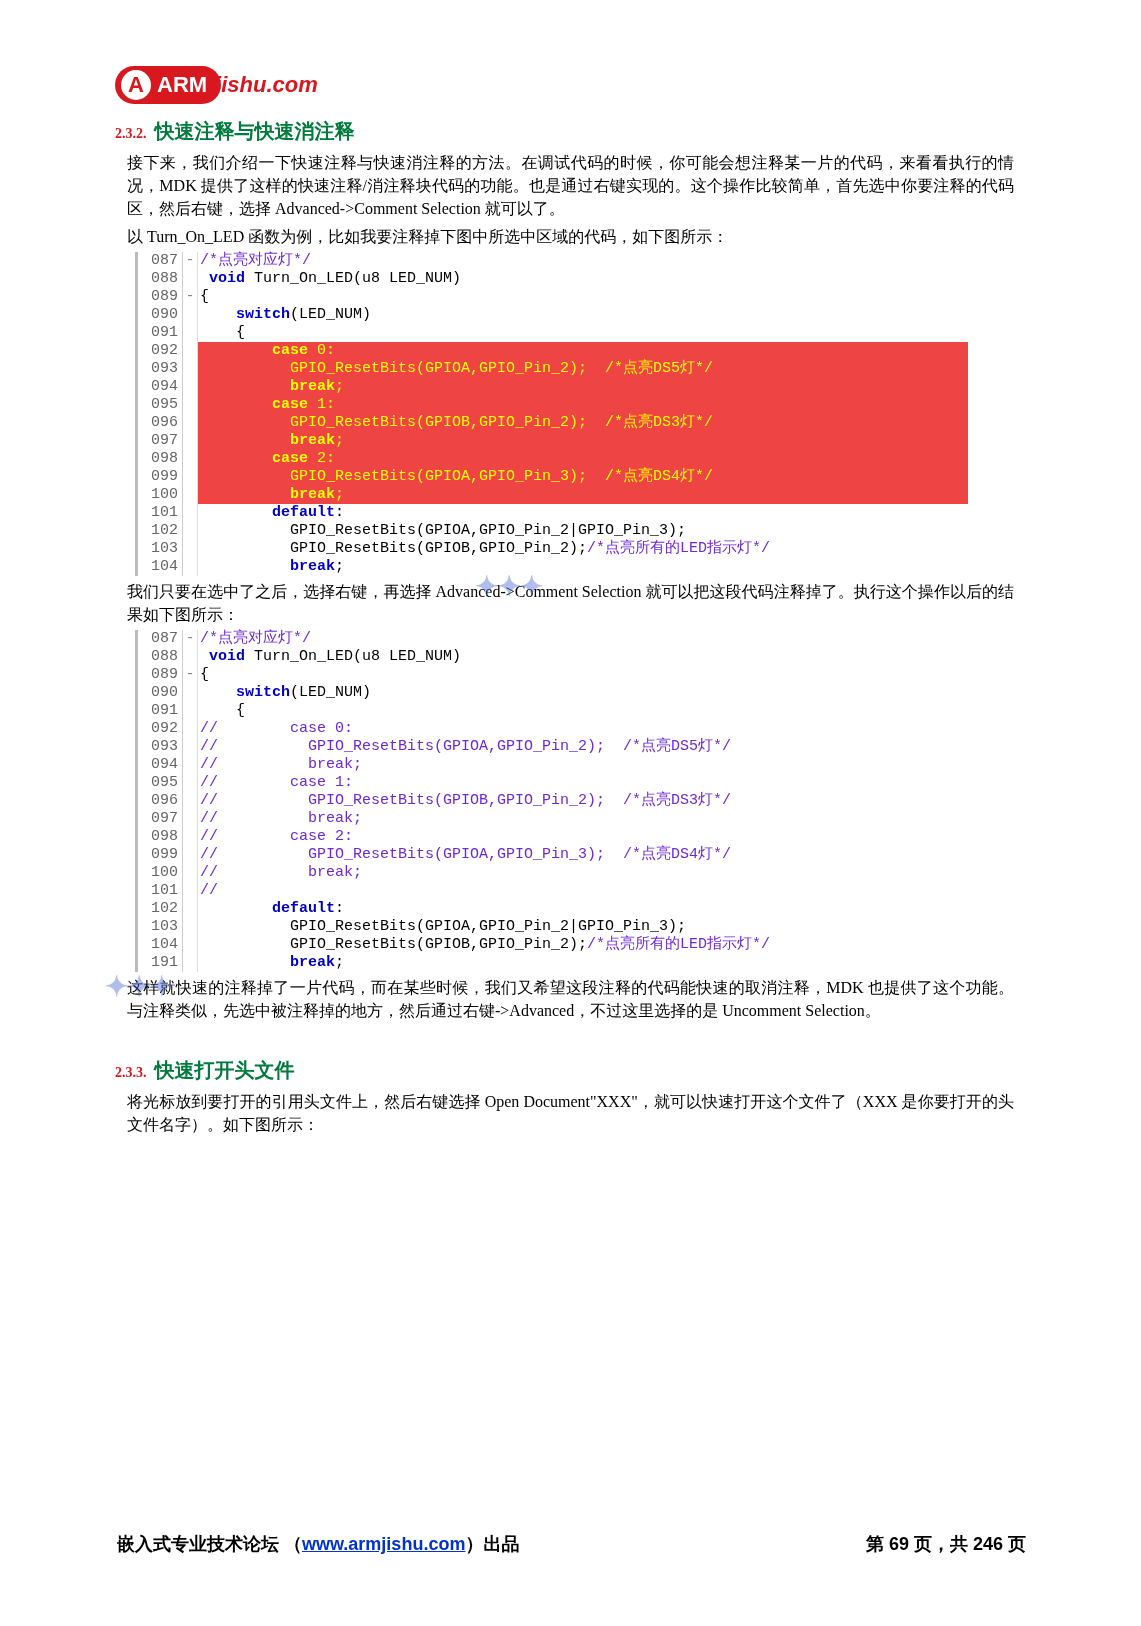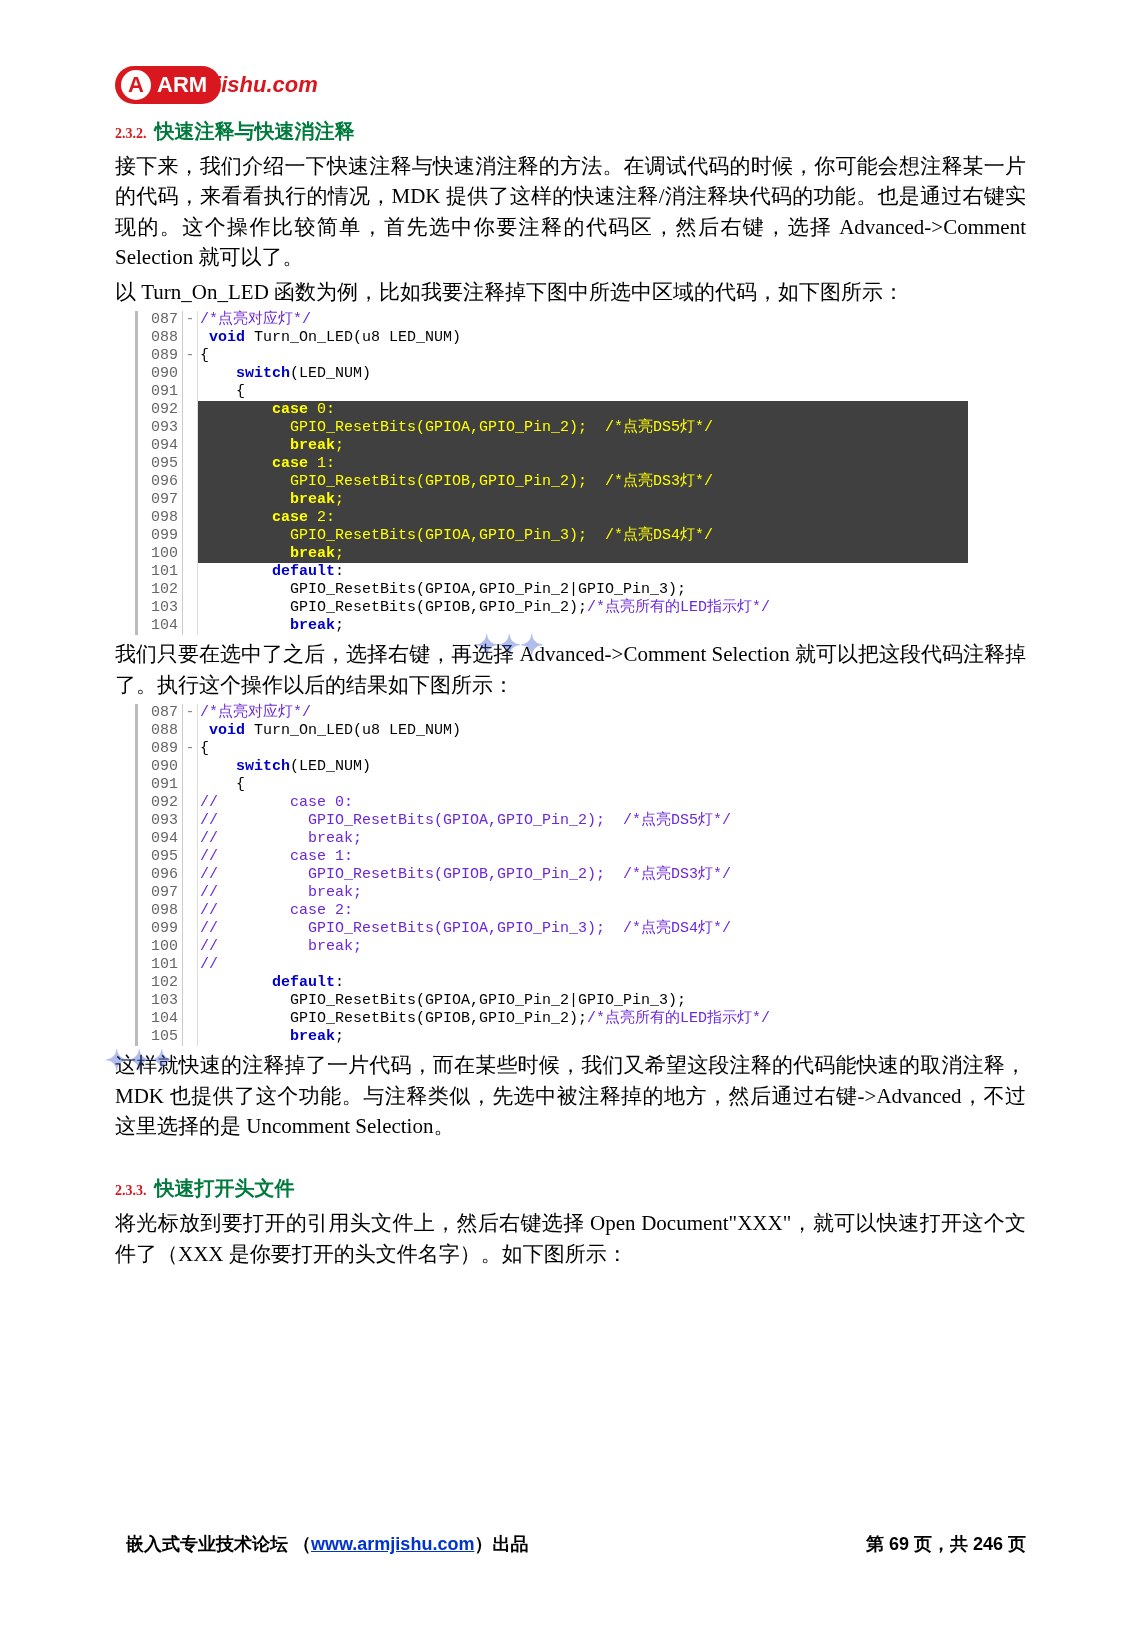--- a/index.html
+++ b/index.html
@@ -73,23 +73,23 @@
     margin: 2px 0 6px 0;
   }
   .section-num {
     color: #d8181e;
     font-family: "Times New Roman", serif;
     font-weight: bold;
     font-size: 14px;
     margin-right: 8px;
   }
   .para {
-    font-size: 21px;
+    font-size: 16px;
     line-height: 1.45;
-    margin: 4px 0;
+    margin: 4px 12px;
     text-align: justify;
     font-family: Liberation Serif, serif;
   }
   .code-block {
     background: #fff;
     border-left: 3px solid #bbb;
     font-family: Liberation Mono, monospace;
     font-size: 15px;
     line-height: 18px;
     margin: 4px 0 4px 20px;
@@ -113,40 +113,40 @@
     text-align: center;
     color: #888;
     flex-shrink: 0;
     border-right: 1px solid #ddd;
     background: #fff;
   }
   .code-text {
     padding-left: 2px;
     flex: 1;
   }
-  .code-row.sel .code-text { background: #404040; color: #ffff00; }
+  .code-row.sel .code-text { background: #ef4444; color: #ffff00; }
   .code-row.sel .code-text .kw,
   .code-row.sel .code-text .cmt,
   .code-row.sel .code-text .plain { color: #ffff00; }
   .kw { color: #0000c8; font-weight: bold; }
   .cmt { color: #6d28d9; }
   .plain { color: #000; }
   .wm-wrap { position: relative; }
   .watermark {
     position: absolute;
     pointer-events: none;
     color: rgba(60,90,210,0.4);
     font-size: 28px;
     font-weight: bold;
     letter-spacing: -4px;
   }
   .footer {
     position: absolute;
     bottom: 70px;
-    left: 126px;
+    left: 117px;
     right: 115px;
     display: flex;
     justify-content: space-between;
     font-family: "SimHei","黑体",sans-serif;
     font-weight: bold;
     font-size: 18px;
   }
   .footer .link { color: #0033cc; text-decoration: underline; }
 </style>
 </head>
@@ -207,21 +207,21 @@
       <div class="code-row"><div class="ln-gutter">095</div><div class="fold"> </div><div class="code-text"><span class="cmt">//        case 1:</span></div></div>
       <div class="code-row"><div class="ln-gutter">096</div><div class="fold"> </div><div class="code-text"><span class="cmt">//          GPIO_ResetBits(GPIOB,GPIO_Pin_2);  /*点亮DS3灯*/</span></div></div>
       <div class="code-row"><div class="ln-gutter">097</div><div class="fold"> </div><div class="code-text"><span class="cmt">//          break;</span></div></div>
       <div class="code-row"><div class="ln-gutter">098</div><div class="fold"> </div><div class="code-text"><span class="cmt">//        case 2:</span></div></div>
       <div class="code-row"><div class="ln-gutter">099</div><div class="fold"> </div><div class="code-text"><span class="cmt">//          GPIO_ResetBits(GPIOA,GPIO_Pin_3);  /*点亮DS4灯*/</span></div></div>
       <div class="code-row"><div class="ln-gutter">100</div><div class="fold"> </div><div class="code-text"><span class="cmt">//          break;</span></div></div>
       <div class="code-row"><div class="ln-gutter">101</div><div class="fold"> </div><div class="code-text"><span class="cmt">//</span></div></div>
       <div class="code-row"><div class="ln-gutter">102</div><div class="fold"> </div><div class="code-text">        <span class="kw">default</span><span class="plain">:</span></div></div>
       <div class="code-row"><div class="ln-gutter">103</div><div class="fold"> </div><div class="code-text"><span class="plain">          GPIO_ResetBits(GPIOA,GPIO_Pin_2|GPIO_Pin_3);</span></div></div>
       <div class="code-row"><div class="ln-gutter">104</div><div class="fold"> </div><div class="code-text"><span class="plain">          GPIO_ResetBits(GPIOB,GPIO_Pin_2);</span><span class="cmt">/*点亮所有的LED指示灯*/</span></div></div>
-      <div class="code-row"><div class="ln-gutter">105</div><div class="fold"> </div><div class="code-text">          <span class="kw">break</span><span class="plain">;</span></div></div>
+      <div class="code-row"><div class="ln-gutter">191</div><div class="fold"> </div><div class="code-text">          <span class="kw">break</span><span class="plain">;</span></div></div>
     </div>
 
   <div class="wm-wrap">
     <div class="watermark" style="left:-10px;top:-6px;">✦ ✦ ✦</div>
     <div class="para">这样就快速的注释掉了一片代码，而在某些时候，我们又希望这段注释的代码能快速的取消注释，MDK 也提供了这个功能。与注释类似，先选中被注释掉的地方，然后通过右键-&gt;Advanced，不过这里选择的是 Uncomment Selection。</div>
   </div>
 
   <div style="height:28px"></div>
 
   <div class="section-heading">

